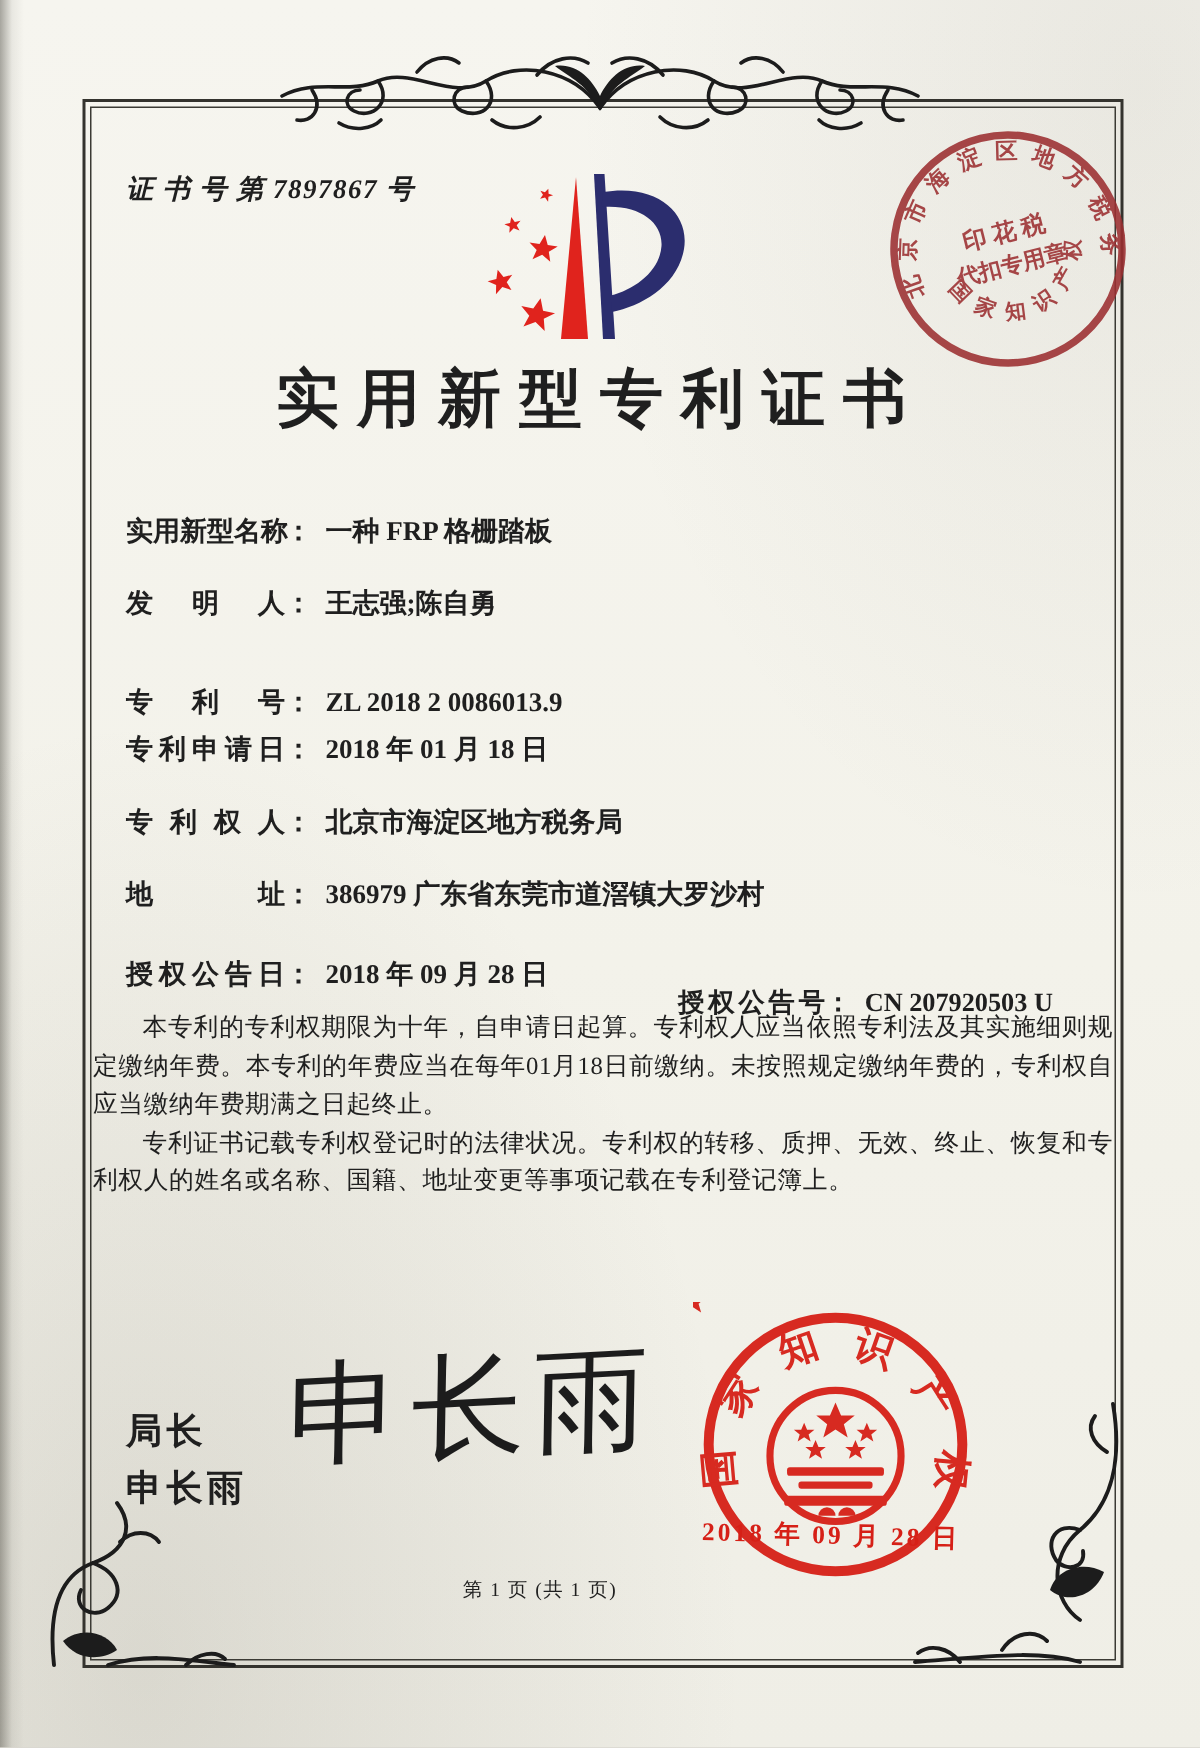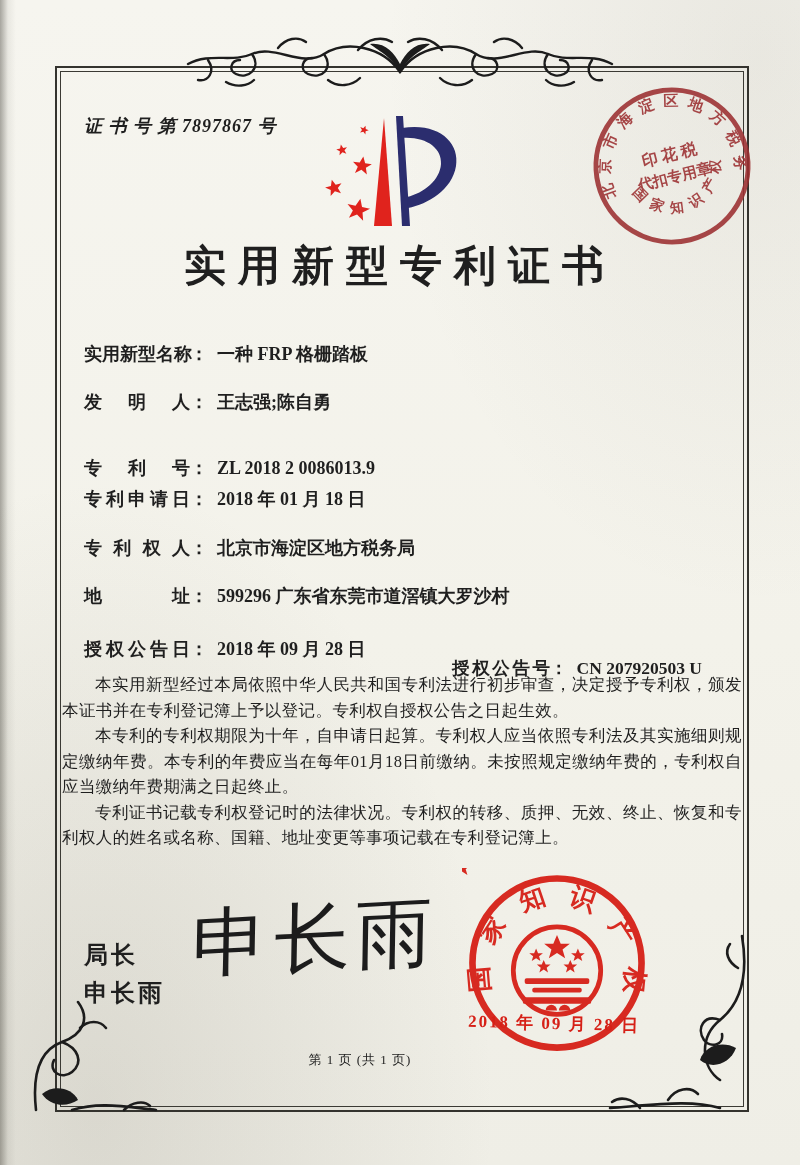--- a/index.html
+++ b/index.html
@@ -121,26 +121,25 @@
     </g>
   </svg>
 
   <div class="title">实用新型专利证书</div>
 
   <div class="fieldrow" style="top:342px"><span class="flabel">实用新型名称</span><span class="fcolon">：</span><span class="fvalue">一种 FRP 格栅踏板</span></div>
   <div class="fieldrow" style="top:390px"><span class="flabel">发明人</span><span class="fcolon">：</span><span class="fvalue">王志强;陈自勇</span></div>
   <div class="fieldrow" style="top:456px"><span class="flabel">专利号</span><span class="fcolon">：</span><span class="fvalue">ZL 2018 2 0086013.9</span></div>
   <div class="fieldrow" style="top:487px"><span class="flabel">专利申请日</span><span class="fcolon">：</span><span class="fvalue">2018 年 01 月 18 日</span></div>
   <div class="fieldrow" style="top:536px"><span class="flabel">专利权人</span><span class="fcolon">：</span><span class="fvalue">北京市海淀区地方税务局</span></div>
-  <div class="fieldrow" style="top:584px"><span class="flabel">地址</span><span class="fcolon">：</span><span class="fvalue">599296 广东省东莞市道滘镇大罗沙村</span></div>
+  <div class="fieldrow" style="top:584px"><span class="flabel">地址</span><span class="fcolon">：</span><span class="fvalue">386979 广东省东莞市道滘镇大罗沙村</span></div>
   <div class="fieldrow" style="top:637px"><span class="flabel">授权公告日</span><span class="fcolon">：</span><span class="fvalue">2018 年 09 月 28 日</span></div>
   <div class="grantno" style="top:637px"><span class="flabel">授权公告号</span><span class="fcolon">：</span><span class="fvalue">CN 207920503 U</span></div>
 
   <div class="body-text">
-    <p>本实用新型经过本局依照中华人民共和国专利法进行初步审查，决定授予专利权，颁发本证书并在专利登记簿上予以登记。专利权自授权公告之日起生效。</p>
     <p>本专利的专利权期限为十年，自申请日起算。专利权人应当依照专利法及其实施细则规定缴纳年费。本专利的年费应当在每年01月18日前缴纳。未按照规定缴纳年费的，专利权自应当缴纳年费期满之日起终止。</p>
     <p>专利证书记载专利权登记时的法律状况。专利权的转移、质押、无效、终止、恢复和专利权人的姓名或名称、国籍、地址变更等事项记载在专利登记簿上。</p>
   </div>
 
   <div class="director">
     <div>局长</div>
     <div>申长雨</div>
   </div>
 
   <div class="signature">申长雨</div>

